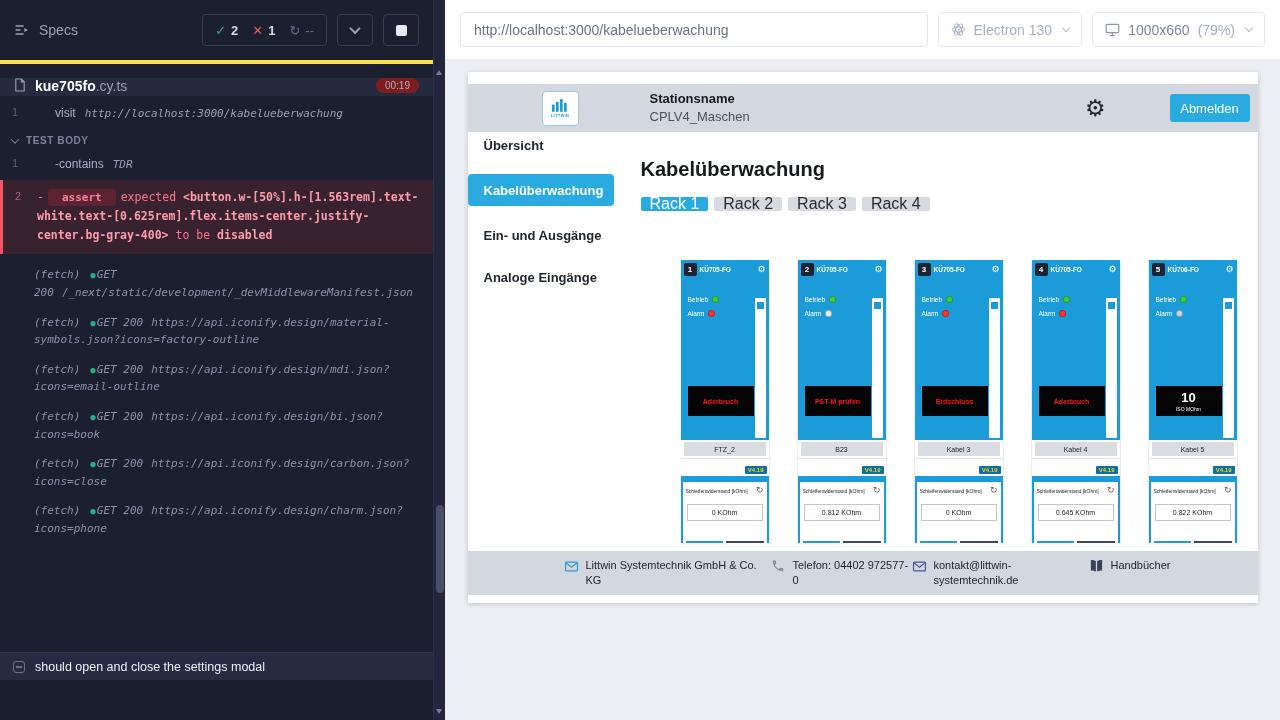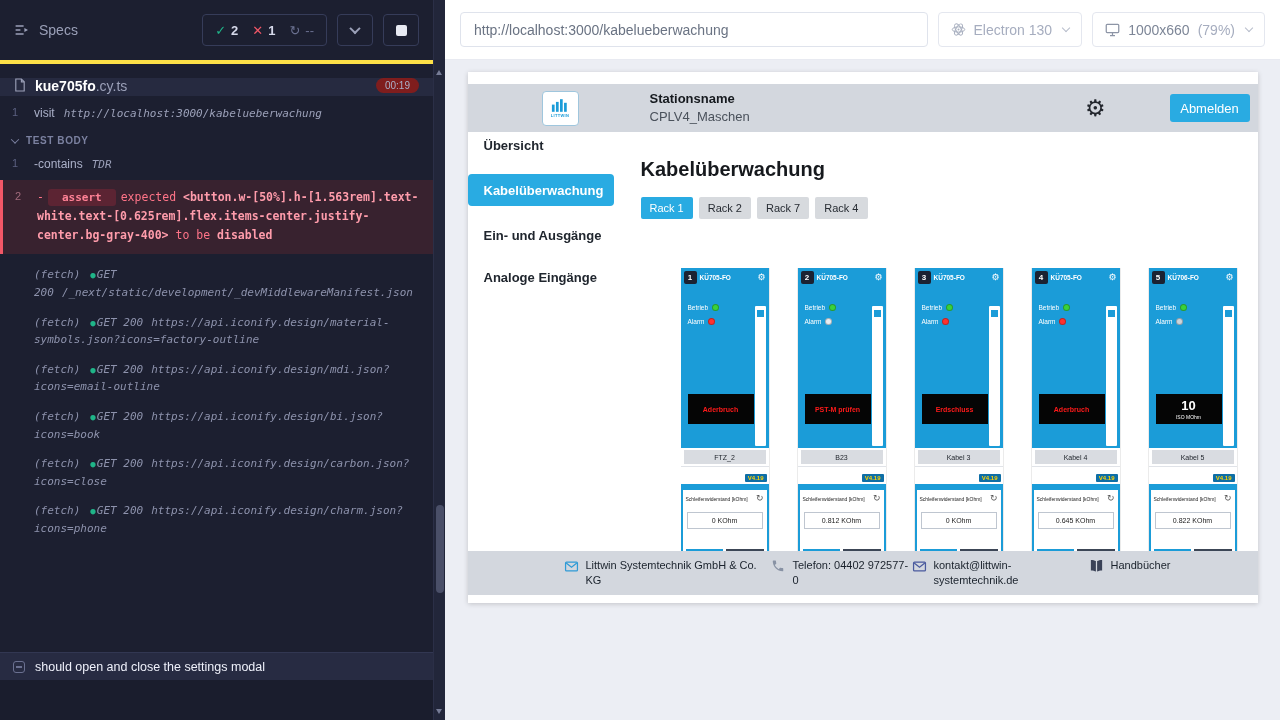--- a/index.html
+++ b/index.html
@@ -21,21 +21,21 @@
   .sq-btn{height:32px;min-width:36px;margin-left:10px;background:transparent;border:1px solid #363c59;border-radius:4px;color:#9ba0b8;display:flex;align-items:center;justify-content:center;cursor:pointer;}
   .mini-chev{width:8px;height:8px;border-right:2px solid #9ba0b8;border-bottom:2px solid #9ba0b8;transform:rotate(45deg) translate(-1px,-1px);display:inline-block;}
   .stop-ic{width:11px;height:11px;background:#e8eaf2;border-radius:2px;display:block;}
   .spec-row{margin-top:14px;height:18px;background:#262a40;display:flex;align-items:flex-start;padding:0 14px;gap:9px;}
   .spec-name{font-size:14px;color:#fff;font-weight:bold;}
   .spec-ext{color:#9ba0b8;font-weight:normal;}
   .timer{margin-left:auto;background:#7f1d1d;border-radius:9px;padding:2px 9px;font-size:10px;color:#aab0c8;}
   .log{padding:6px 0 0 0;font-size:12px;}
   .cmd{position:relative;padding:4px 8px 4px 34px;display:flex;gap:9px;align-items:baseline;}
   .lnum{position:absolute;left:12px;color:#5b6080;font-size:11px;}
-  .cname{color:#aab0c8;}
+  .cname{color:#aab0c8;margin-left:21px;}
   .carg{font-family:"DejaVu Sans Mono",monospace;font-style:italic;font-size:11px;color:#9ba0b8;}
   .section-head{display:flex;align-items:center;gap:8px;padding:11px 0 7px 12px;font-size:10px;letter-spacing:.6px;color:#7b81a0;font-weight:bold;cursor:pointer;}
   .sec-chev{width:6px;height:6px;border-right:1.6px solid #7b81a0;border-bottom:1.6px solid #7b81a0;transform:rotate(45deg) translate(-1px,-1px);display:inline-block;}
   .assert{position:relative;margin:5px 0;padding:8px 10px 10px 34px;background:#38222f;border-left:3px solid #f25767;line-height:1.55;}
   .assert .lnum{color:#a26b7c;}
   .assert .dash{color:#ff7488;font-family:"DejaVu Sans Mono",monospace;font-size:11.5px;margin-right:4px;}
   .badge{display:inline-block;background:#5c2433;color:#ff8296;font-size:11px;font-weight:bold;padding:0 14px;border-radius:3px;font-family:"DejaVu Sans Mono",monospace;margin-right:5px;}
   .amsg{color:#ff7488;font-family:"DejaVu Sans Mono",monospace;font-size:11.5px;overflow-wrap:break-word;}
   .amsg b{color:#ff9cab;font-weight:bold;}
   .fetch{position:relative;margin:12px 0;padding:0 12px 0 34px;font-family:"DejaVu Sans Mono",monospace;font-style:italic;font-size:11px;line-height:1.6;color:#8d92ac;overflow-wrap:break-word;}
@@ -75,21 +75,21 @@
   .gear{margin-left:auto;font-size:23px;color:#23272e;cursor:pointer;line-height:1;}
   .logout{margin-left:64px;margin-right:8px;width:80px;height:28px;border:none;background:#29abe2;color:#fff;font-size:13px;border-radius:3px;cursor:pointer;font-family:inherit;}
 
   .aut-body{height:419px;display:flex;background:#fff;}
   nav{width:156px;}
   .nav-item{height:26px;display:flex;align-items:center;padding-left:16px;margin-bottom:16px;font-size:13px;font-weight:bold;color:#20262e;cursor:pointer;}
   .nav-item.active{height:32px;margin-right:10px;background:#29abe2;border-radius:4px;color:#fff;}
   .content{flex:1;position:relative;padding-left:17px;}
   .content h1{margin-top:26px;font-size:20px;font-weight:600;color:#16191d;}
   .racks{margin-top:16px;display:flex;gap:6px;}
-  .rack{height:22px;padding:0 9px;display:flex;align-items:center;font-size:11px;background:#d7dade;color:#272c33;border-radius:2px;cursor:pointer;}
+  .rack{height:14px;padding:0 9px;display:flex;align-items:center;font-size:16px;background:#d7dade;color:#272c33;border-radius:2px;cursor:pointer;}
   .rack.active{background:#29abe2;color:#fff;}
   .cards{margin-top:49px;margin-left:40px;display:flex;gap:29px;height:283px;overflow:hidden;}
 
   
   .card{flex:0 0 88px;background:#1b9cd8;height:300px;box-shadow:0 0 0 1px rgba(0,0,0,.08);}
   .c-head{height:18px;display:flex;align-items:center;gap:3px;padding:0 3px;}
   .c-num{width:13px;height:13px;background:#1b2232;color:#fff;font-size:8px;font-weight:bold;display:flex;align-items:center;justify-content:center;border-radius:2px;}
   .c-model{color:#fff;font-size:6.5px;font-weight:bold;flex:1;}
   .c-gear{color:#fff;font-size:9px;cursor:pointer;line-height:1;}
   .c-mid{position:relative;height:144px;}
@@ -269,21 +269,21 @@
               <div class="nav-item">Übersicht</div>
               <div class="nav-item active">Kabelüberwachung</div>
               <div class="nav-item">Ein- und Ausgänge</div>
               <div class="nav-item">Analoge Eingänge</div>
             </nav>
           <section class="content">
             <h1>Kabelüberwachung</h1>
             <div class="racks" id="racks">
                 <div class="rack active">Rack 1</div>
                 <div class="rack">Rack 2</div>
-                <div class="rack">Rack 7</div>
+                <div class="rack">Rack 3</div>
                 <div class="rack">Rack 4</div>
               </div>
             <div class="cards" id="cards">
                 <div class="card">
                   <div class="c-head">
                     <span class="c-num">1</span>
                     <span class="c-model">KÜ705-FO</span>
                     <span class="c-gear">⚙</span>
                   </div>
                   <div class="c-mid">

